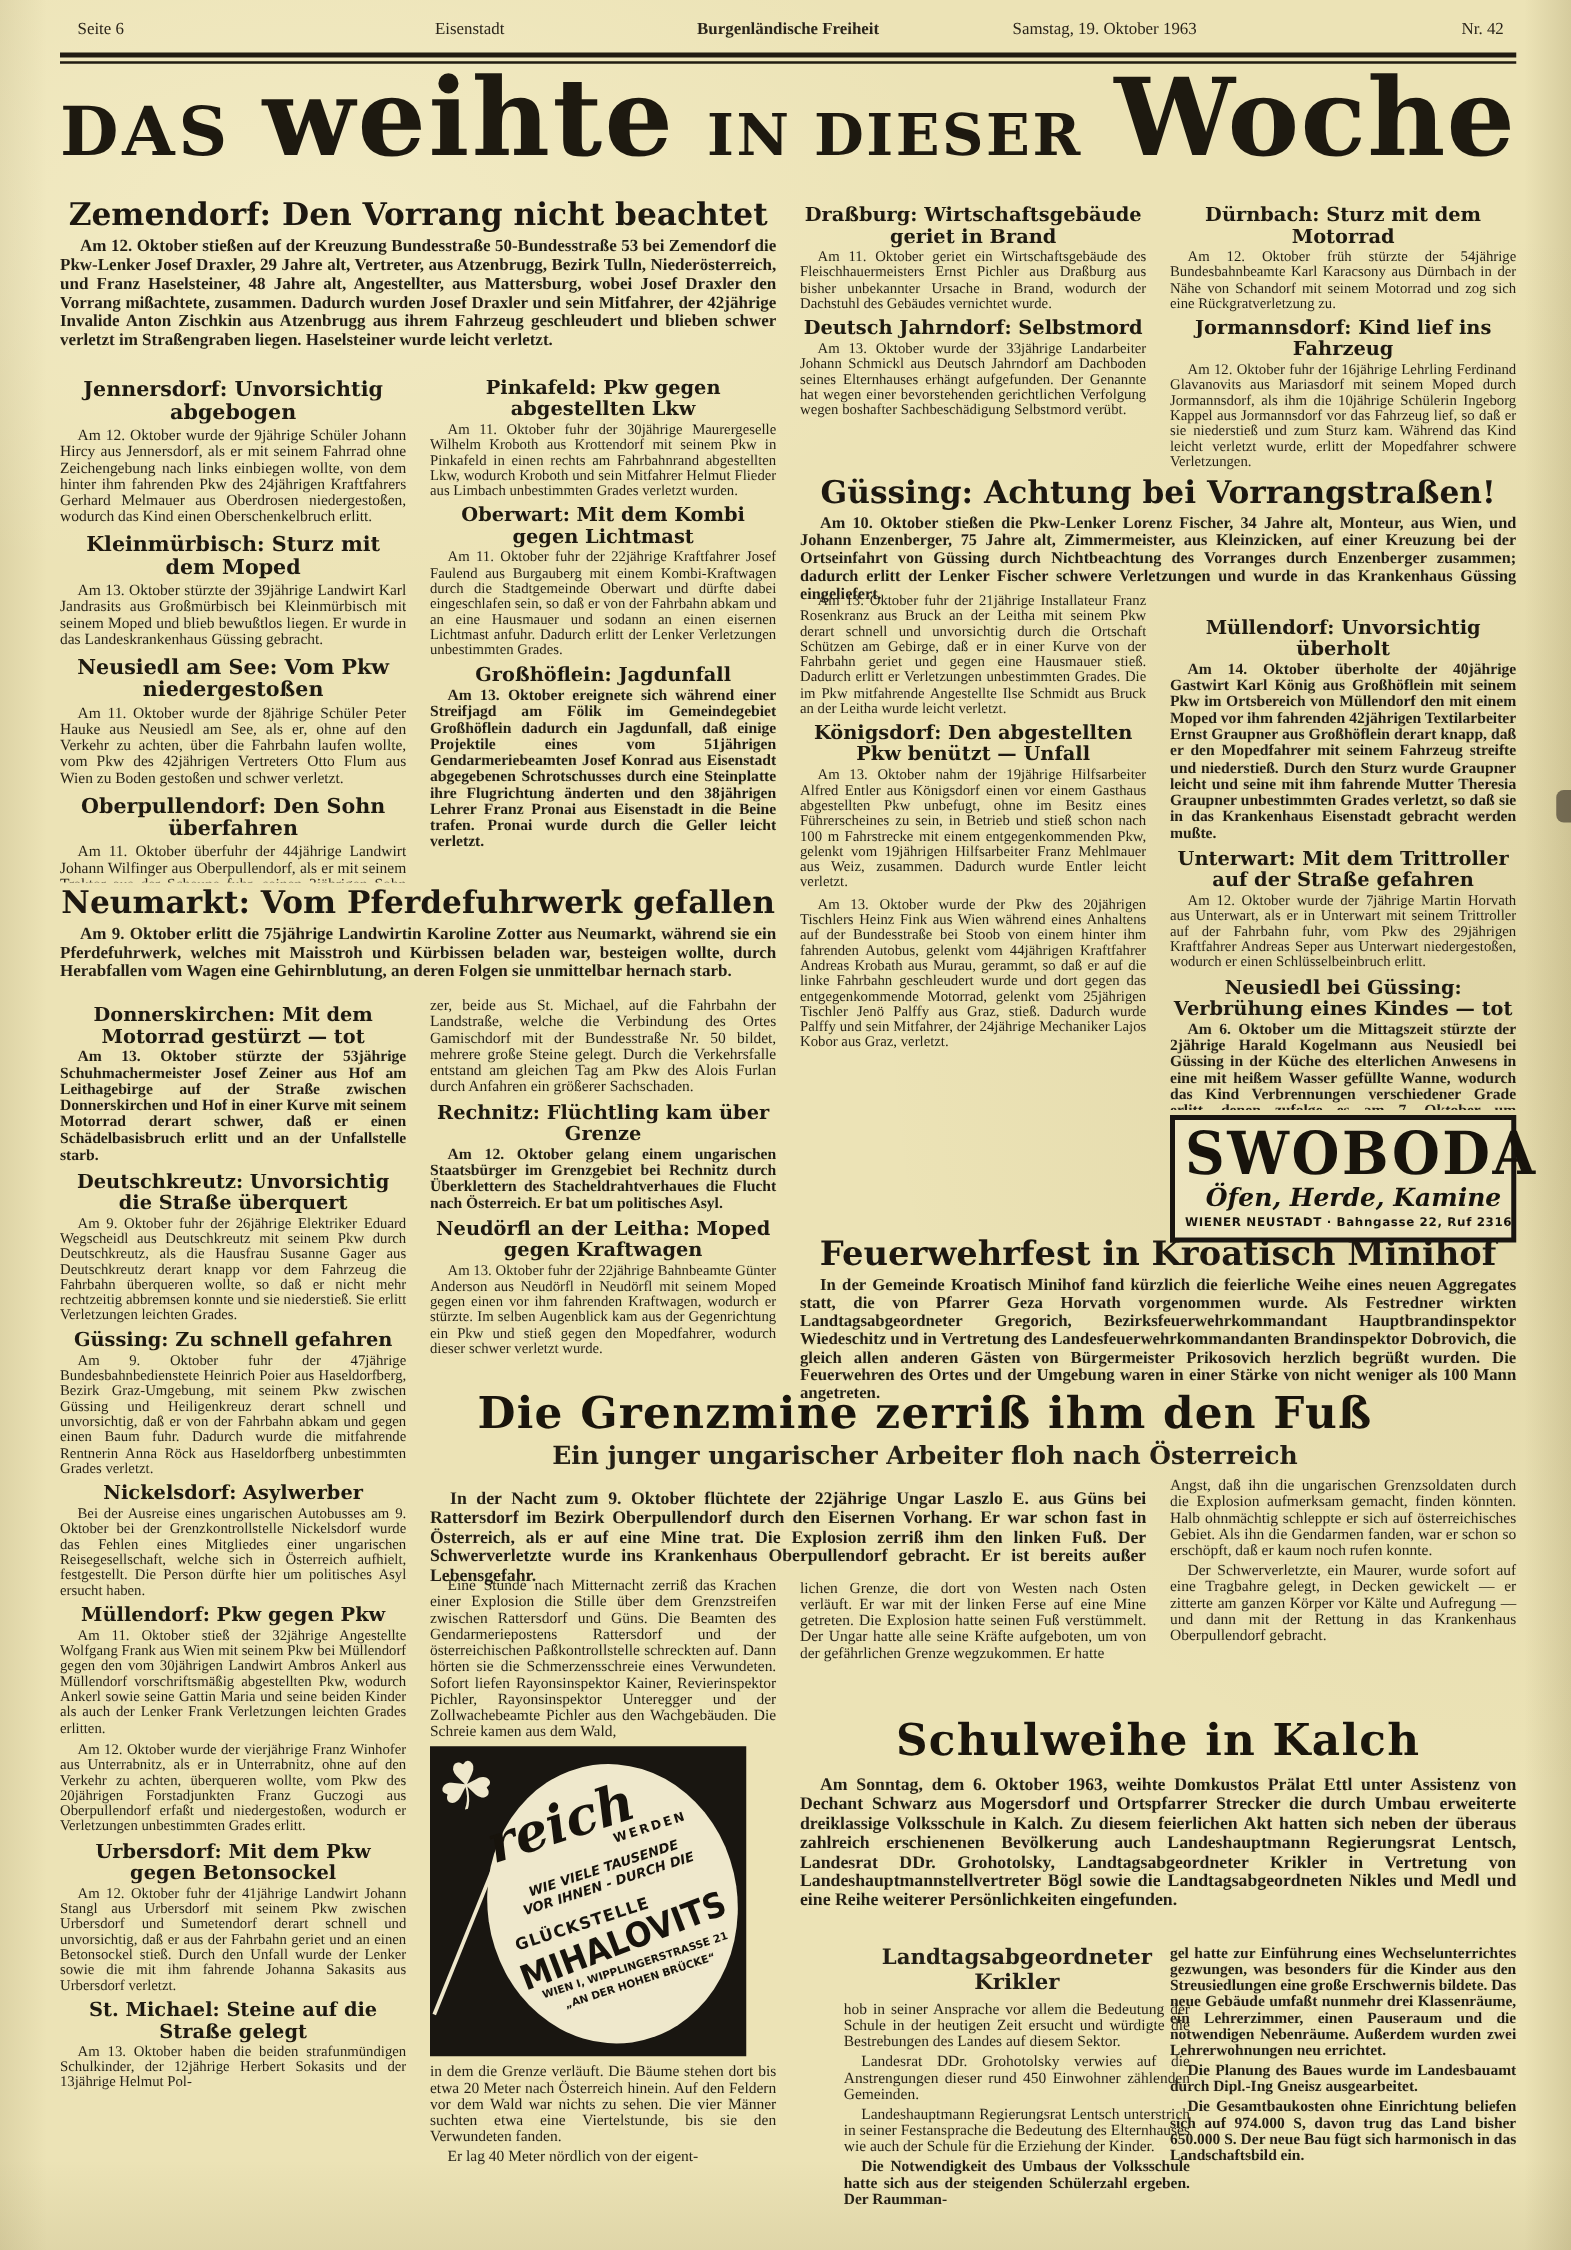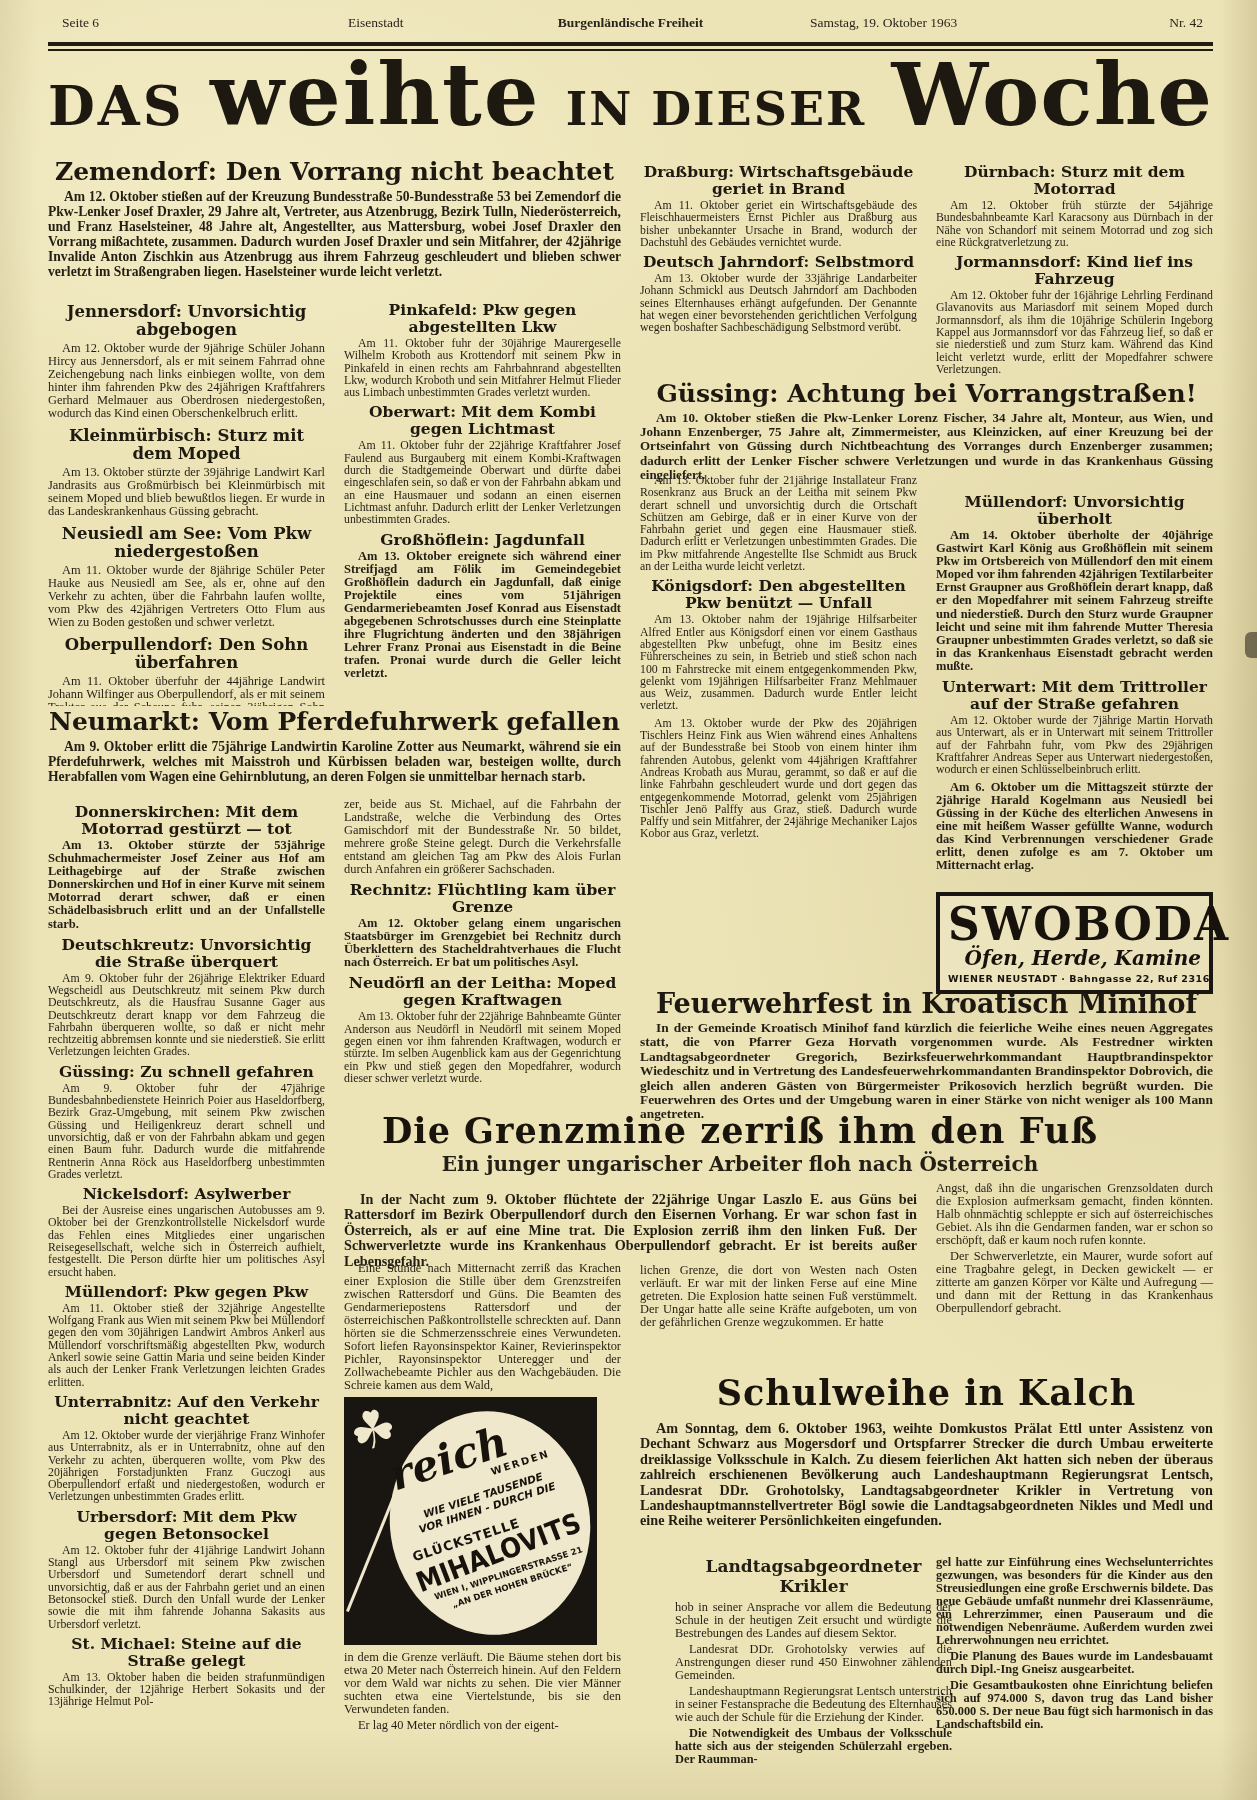--- a/index.html
+++ b/index.html
@@ -149,21 +149,20 @@
     </div>
     <div class="story tight">
       <h3>Nickelsdorf: Asylwerber</h3>
       <p>Bei der Ausreise eines ungarischen Autobusses am 9. Oktober bei der Grenzkontrollstelle Nickelsdorf wurde das Fehlen eines Mitgliedes einer ungarischen Reisegesellschaft, welche sich in Österreich aufhielt, festgestellt. Die Person dürfte hier um politisches Asyl ersucht haben.</p>
     </div>
     <div class="story tight">
       <h3>Müllendorf: Pkw gegen Pkw</h3>
       <p>Am 11. Oktober stieß der 32jährige Angestellte Wolfgang Frank aus Wien mit seinem Pkw bei Müllendorf gegen den vom 30jährigen Landwirt Ambros Ankerl aus Müllendorf vorschriftsmäßig abgestellten Pkw, wodurch Ankerl sowie seine Gattin Maria und seine beiden Kinder als auch der Lenker Frank Verletzungen leichten Grades erlitten.</p>
     </div>
     <div class="story tight">
-      <h3>Unterrabnitz: Auf den Verkehr nicht geachtet</h3>
       <p>Am 12. Oktober wurde der vierjährige Franz Winhofer aus Unterrabnitz, als er in Unterrabnitz, ohne auf den Verkehr zu achten, überqueren wollte, vom Pkw des 20jährigen Forstadjunkten Franz Guczogi aus Oberpullendorf erfaßt und niedergestoßen, wodurch er Verletzungen unbestimmten Grades erlitt.</p>
     </div>
     <div class="story tight">
       <h3>Urbersdorf: Mit dem Pkw gegen Betonsockel</h3>
       <p>Am 12. Oktober fuhr der 41jährige Landwirt Johann Stangl aus Urbersdorf mit seinem Pkw zwischen Urbersdorf und Sumetendorf derart schnell und unvorsichtig, daß er aus der Fahrbahn geriet und an einen Betonsockel stieß. Durch den Unfall wurde der Lenker sowie die mit ihm fahrende Johanna Sakasits aus Urbersdorf verletzt.</p>
     </div>
     <div class="story tight">
       <h3>St. Michael: Steine auf die Straße gelegt</h3>
       <p>Am 13. Oktober haben die beiden strafunmündigen Schulkinder, der 12jährige Herbert Sokasits und der 13jährige Helmut Pol-</p>
     </div>
@@ -224,20 +223,21 @@
   <div class="abs" style="left:936px;top:488px;width:277px;height:400px;overflow:hidden;">
     <div class="story tight bold">
       <h3>Müllendorf: Unvorsichtig überholt</h3>
       <p>Am 14. Oktober überholte der 40jährige Gastwirt Karl König aus Großhöflein mit seinem Pkw im Ortsbereich von Müllendorf den mit einem Moped vor ihm fahrenden 42jährigen Textilarbeiter Ernst Graupner aus Großhöflein derart knapp, daß er den Mopedfahrer mit seinem Fahrzeug streifte und niederstieß. Durch den Sturz wurde Graupner leicht und seine mit ihm fahrende Mutter Theresia Graupner unbestimmten Grades verletzt, so daß sie in das Krankenhaus Eisenstadt gebracht werden mußte.</p>
     </div>
     <div class="story tight">
       <h3>Unterwart: Mit dem Trittroller auf der Straße gefahren</h3>
       <p>Am 12. Oktober wurde der 7jährige Martin Horvath aus Unterwart, als er in Unterwart mit seinem Trittroller auf der Fahrbahn fuhr, vom Pkw des 29jährigen Kraftfahrer Andreas Seper aus Unterwart niedergestoßen, wodurch er einen Schlüsselbeinbruch erlitt.</p>
     </div>
     <div class="story tight bold">
+      <h3>Neusiedl bei Güssing: Verbrühung eines Kindes — tot</h3>
       <p>Am 6. Oktober um die Mittagszeit stürzte der 2jährige Harald Kogelmann aus Neusiedl bei Güssing in der Küche des elterlichen Anwesens in eine mit heißem Wasser gefüllte Wanne, wodurch das Kind Verbrennungen verschiedener Grade erlitt, denen zufolge es am 7. Oktober um Mitternacht erlag.</p>
     </div>
   </div>
 
   <div class="abs swoboda" style="left:936px;top:892px;width:253px;">
     <div class="nm">SWOBODA</div>
     <div class="pr">Öfen, Herde, Kamine</div>
     <div class="ad2">WIENER NEUSTADT · Bahngasse 22, Ruf 2316</div>
   </div>
 

